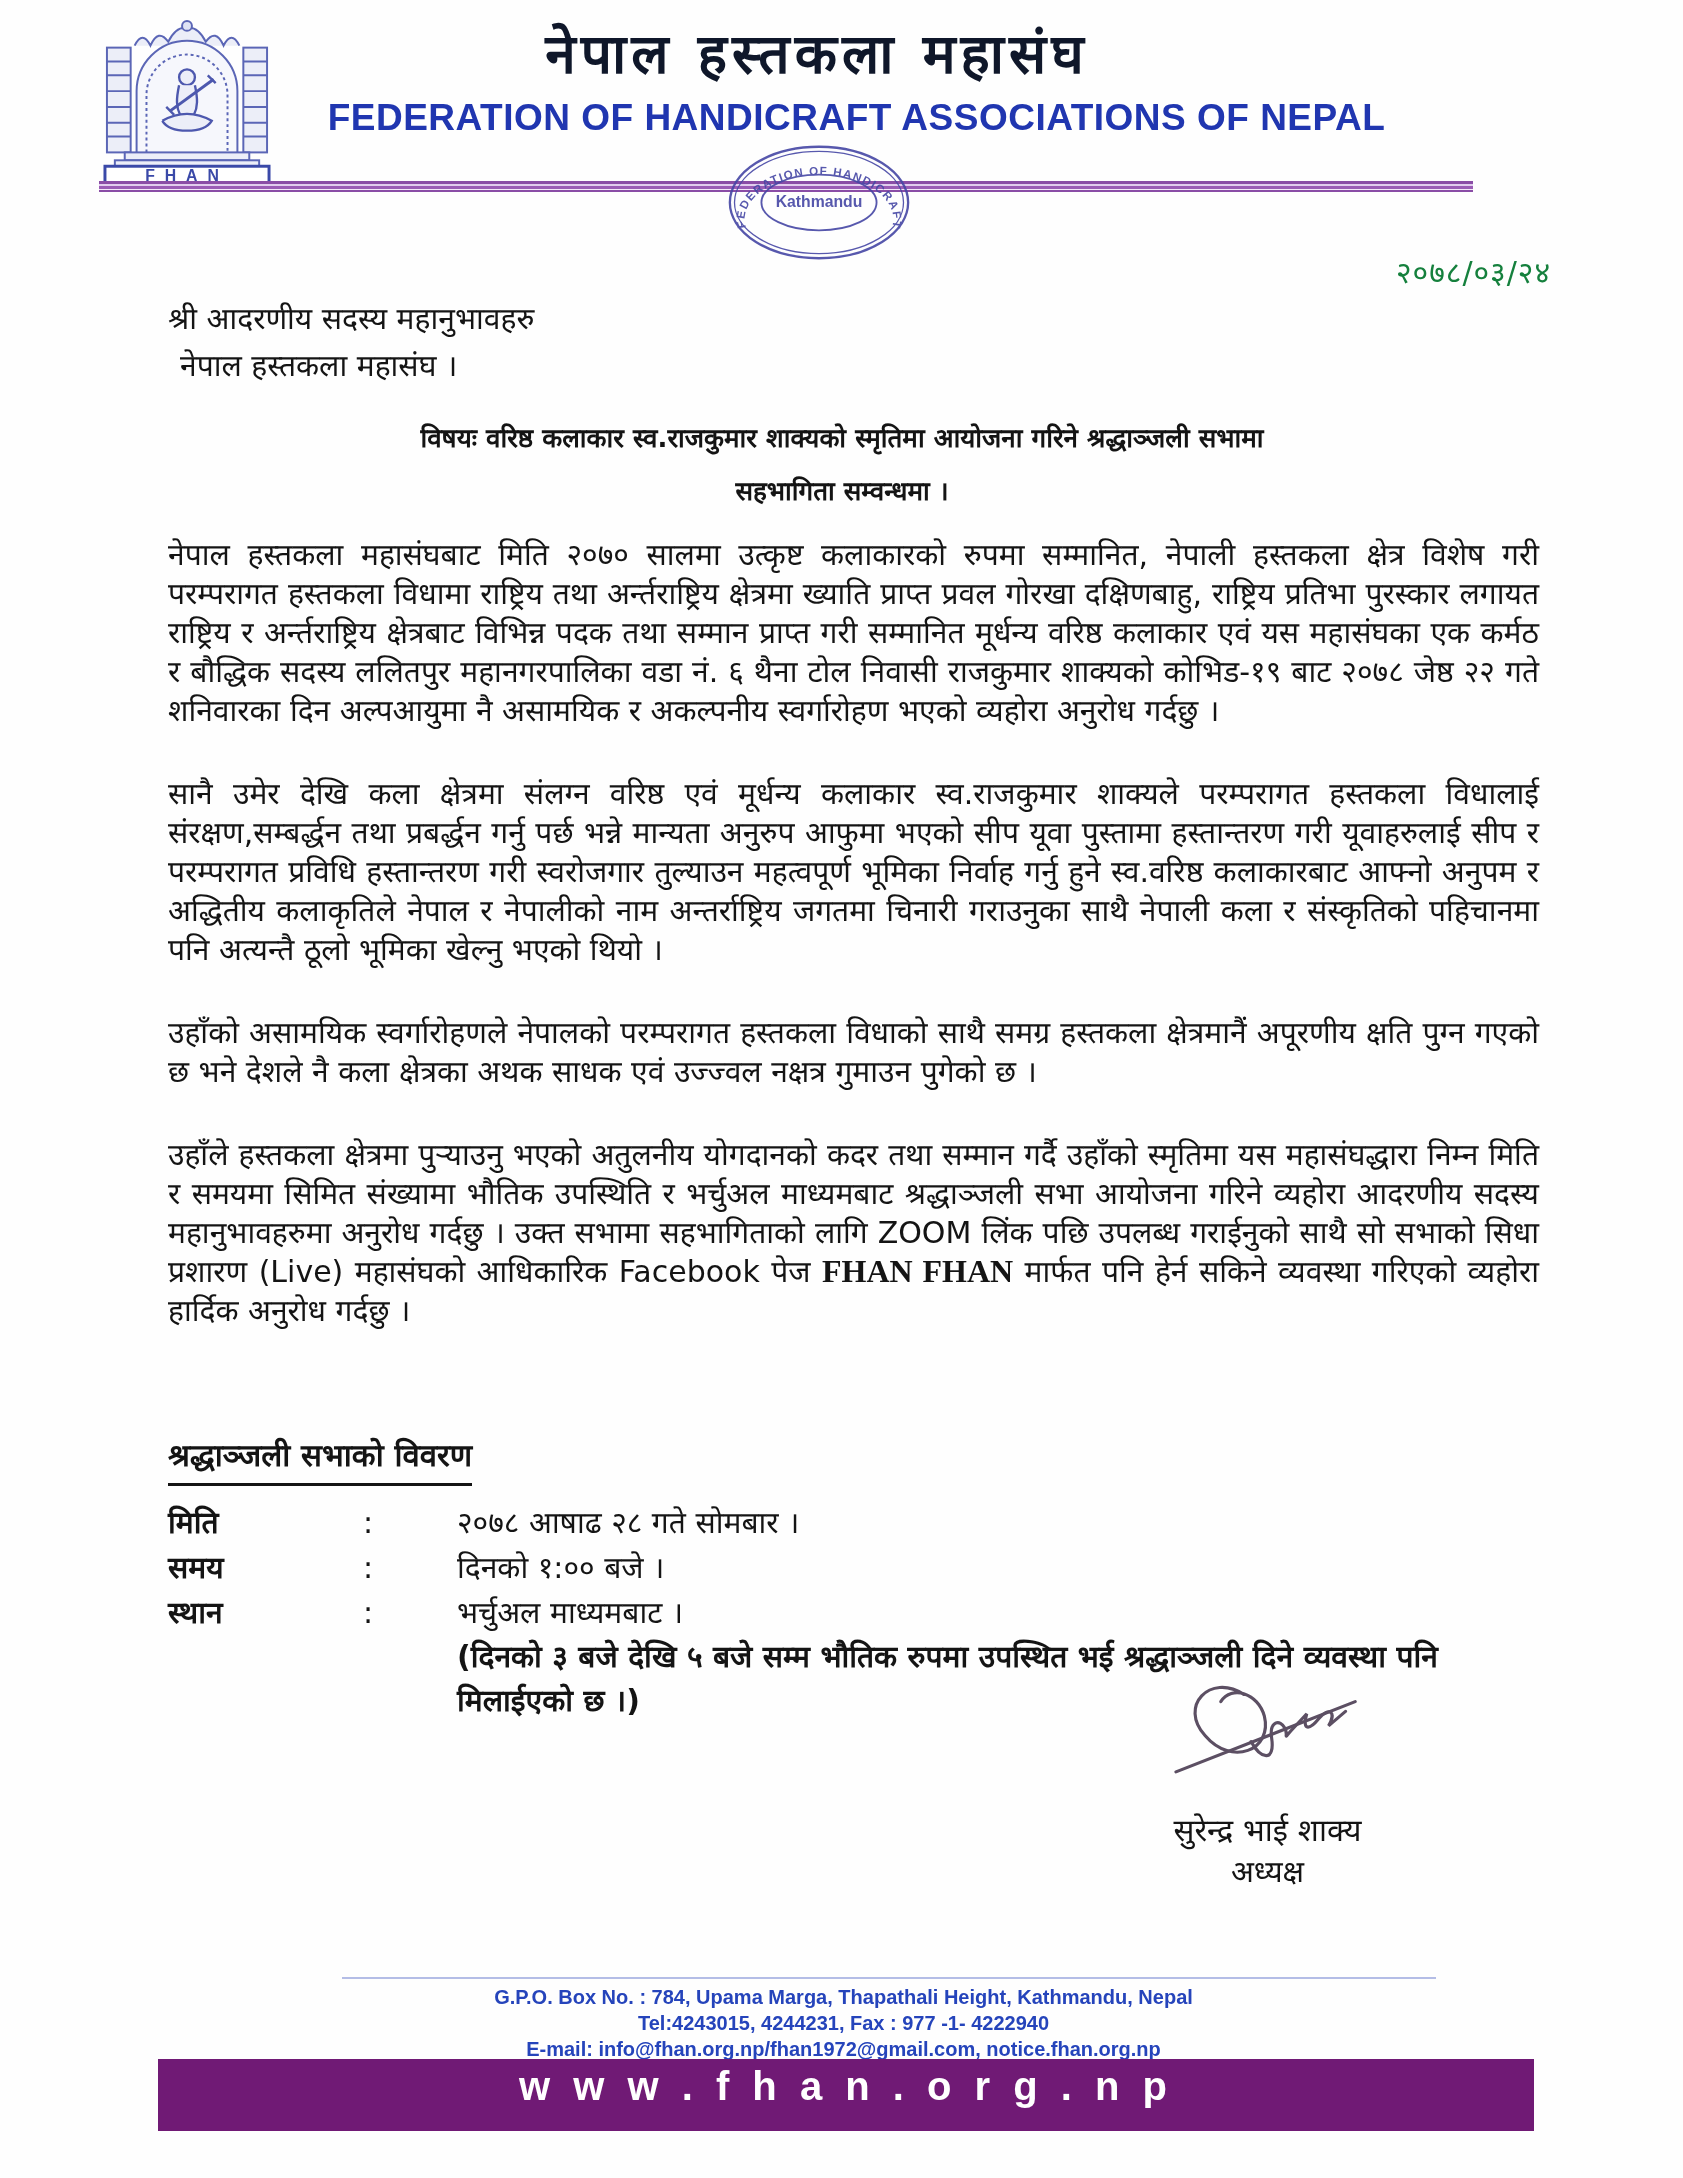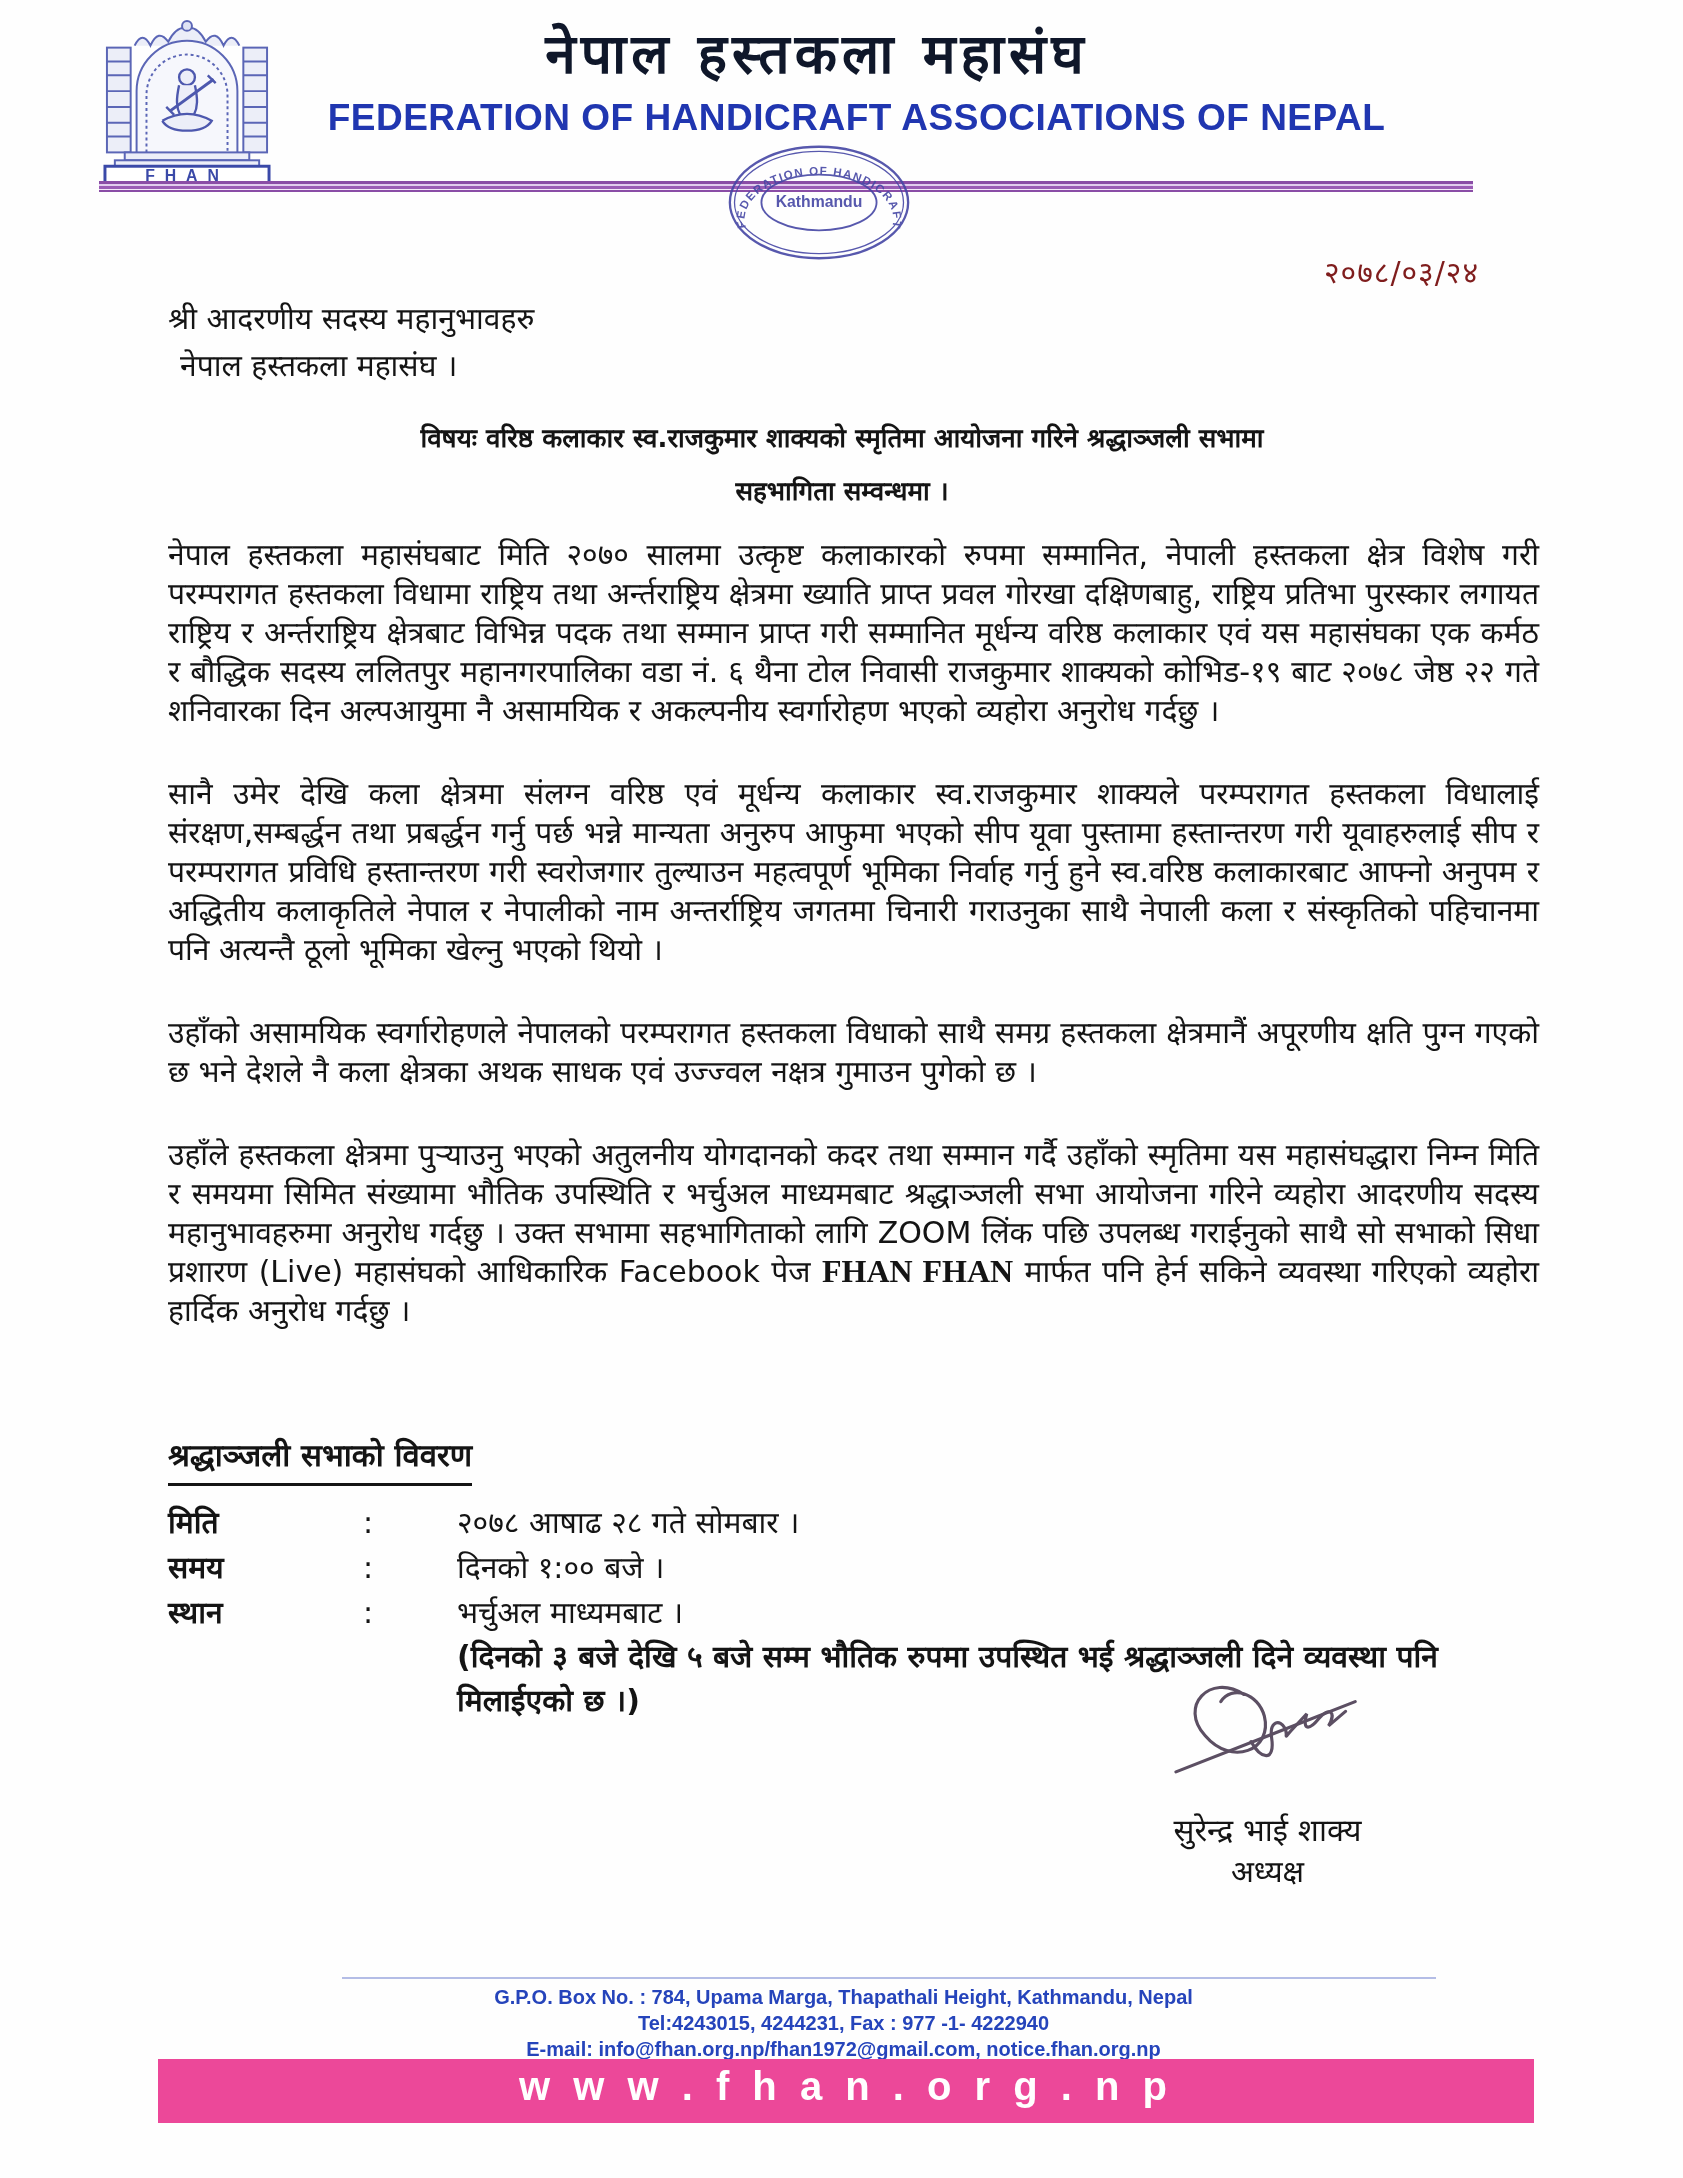--- a/index.html
+++ b/index.html
@@ -19,22 +19,22 @@
     position:absolute; left:198px; top:97px; width:1317px; text-align:center;
     font-size:37px; font-weight:bold; color:#2036b0; letter-spacing:0.5px;
     font-family:"Liberation Sans", sans-serif;
   }
   .hdr-line{
     position:absolute; left:99px; top:181px; width:1374px; height:11px;
     background:linear-gradient(to bottom,#8a4da6 0 3px,#e2cdee 3px 5px,#9a5cb5 5px 8px,#f3e8f8 8px 9px,#8a4da6 9px 11px);
   }
   .stamp{position:absolute; left:726px; top:144px; width:186px; height:117px; opacity:.9;}
   .date{
-    position:absolute; left:1172px; top:251px; width:307px; text-align:right;
-    font-size:30px; color:#7f1d1d; letter-spacing:1px;
+    position:absolute; left:1244px; top:251px; width:307px; text-align:right;
+    font-size:30px; color:#15803d; letter-spacing:1px;
   }
   
   .addr{position:absolute; left:168px; top:295px; font-size:30px; line-height:47px;}
   .addr .l2{margin-left:12px;}
   .subject{
     position:absolute; left:149px; top:412px; width:1386px; text-align:center;
     font-weight:bold; font-size:26px; line-height:53px;
   }
   
   .bodytext{position:absolute; left:168px; top:535px; width:1371px;}
@@ -59,22 +59,22 @@
   .sig .name{font-size:31px; line-height:44px; margin-top:24px;}
   .sig .role{font-size:30px; line-height:40px;}
   
   .f-line{position:absolute; left:342px; top:1977px; width:1094px; height:2px; background:#b4bde6;}
   .f-text{
     position:absolute; left:153px; top:1984px; width:1381px; text-align:center;
     font-family:"Liberation Sans", sans-serif; font-weight:bold;
     font-size:20px; line-height:26px; color:#2544bb;
   }
   .banner{
-    position:absolute; left:158px; top:2059px; width:1376px; height:64px;
-    background:#ec4899; color:#ffffff; text-align:center;
+    position:absolute; left:158px; top:2059px; width:1376px; height:72px;
+    background:#701a75; color:#ffffff; text-align:center;
     font-family:"Liberation Sans", sans-serif; font-weight:bold;
     font-size:40px; line-height:54px; letter-spacing:6px;
   }
 </style>
 </head>
 <body>
 
 <div class="page">
 
   <svg class="logo" viewBox="0 0 182 172">

